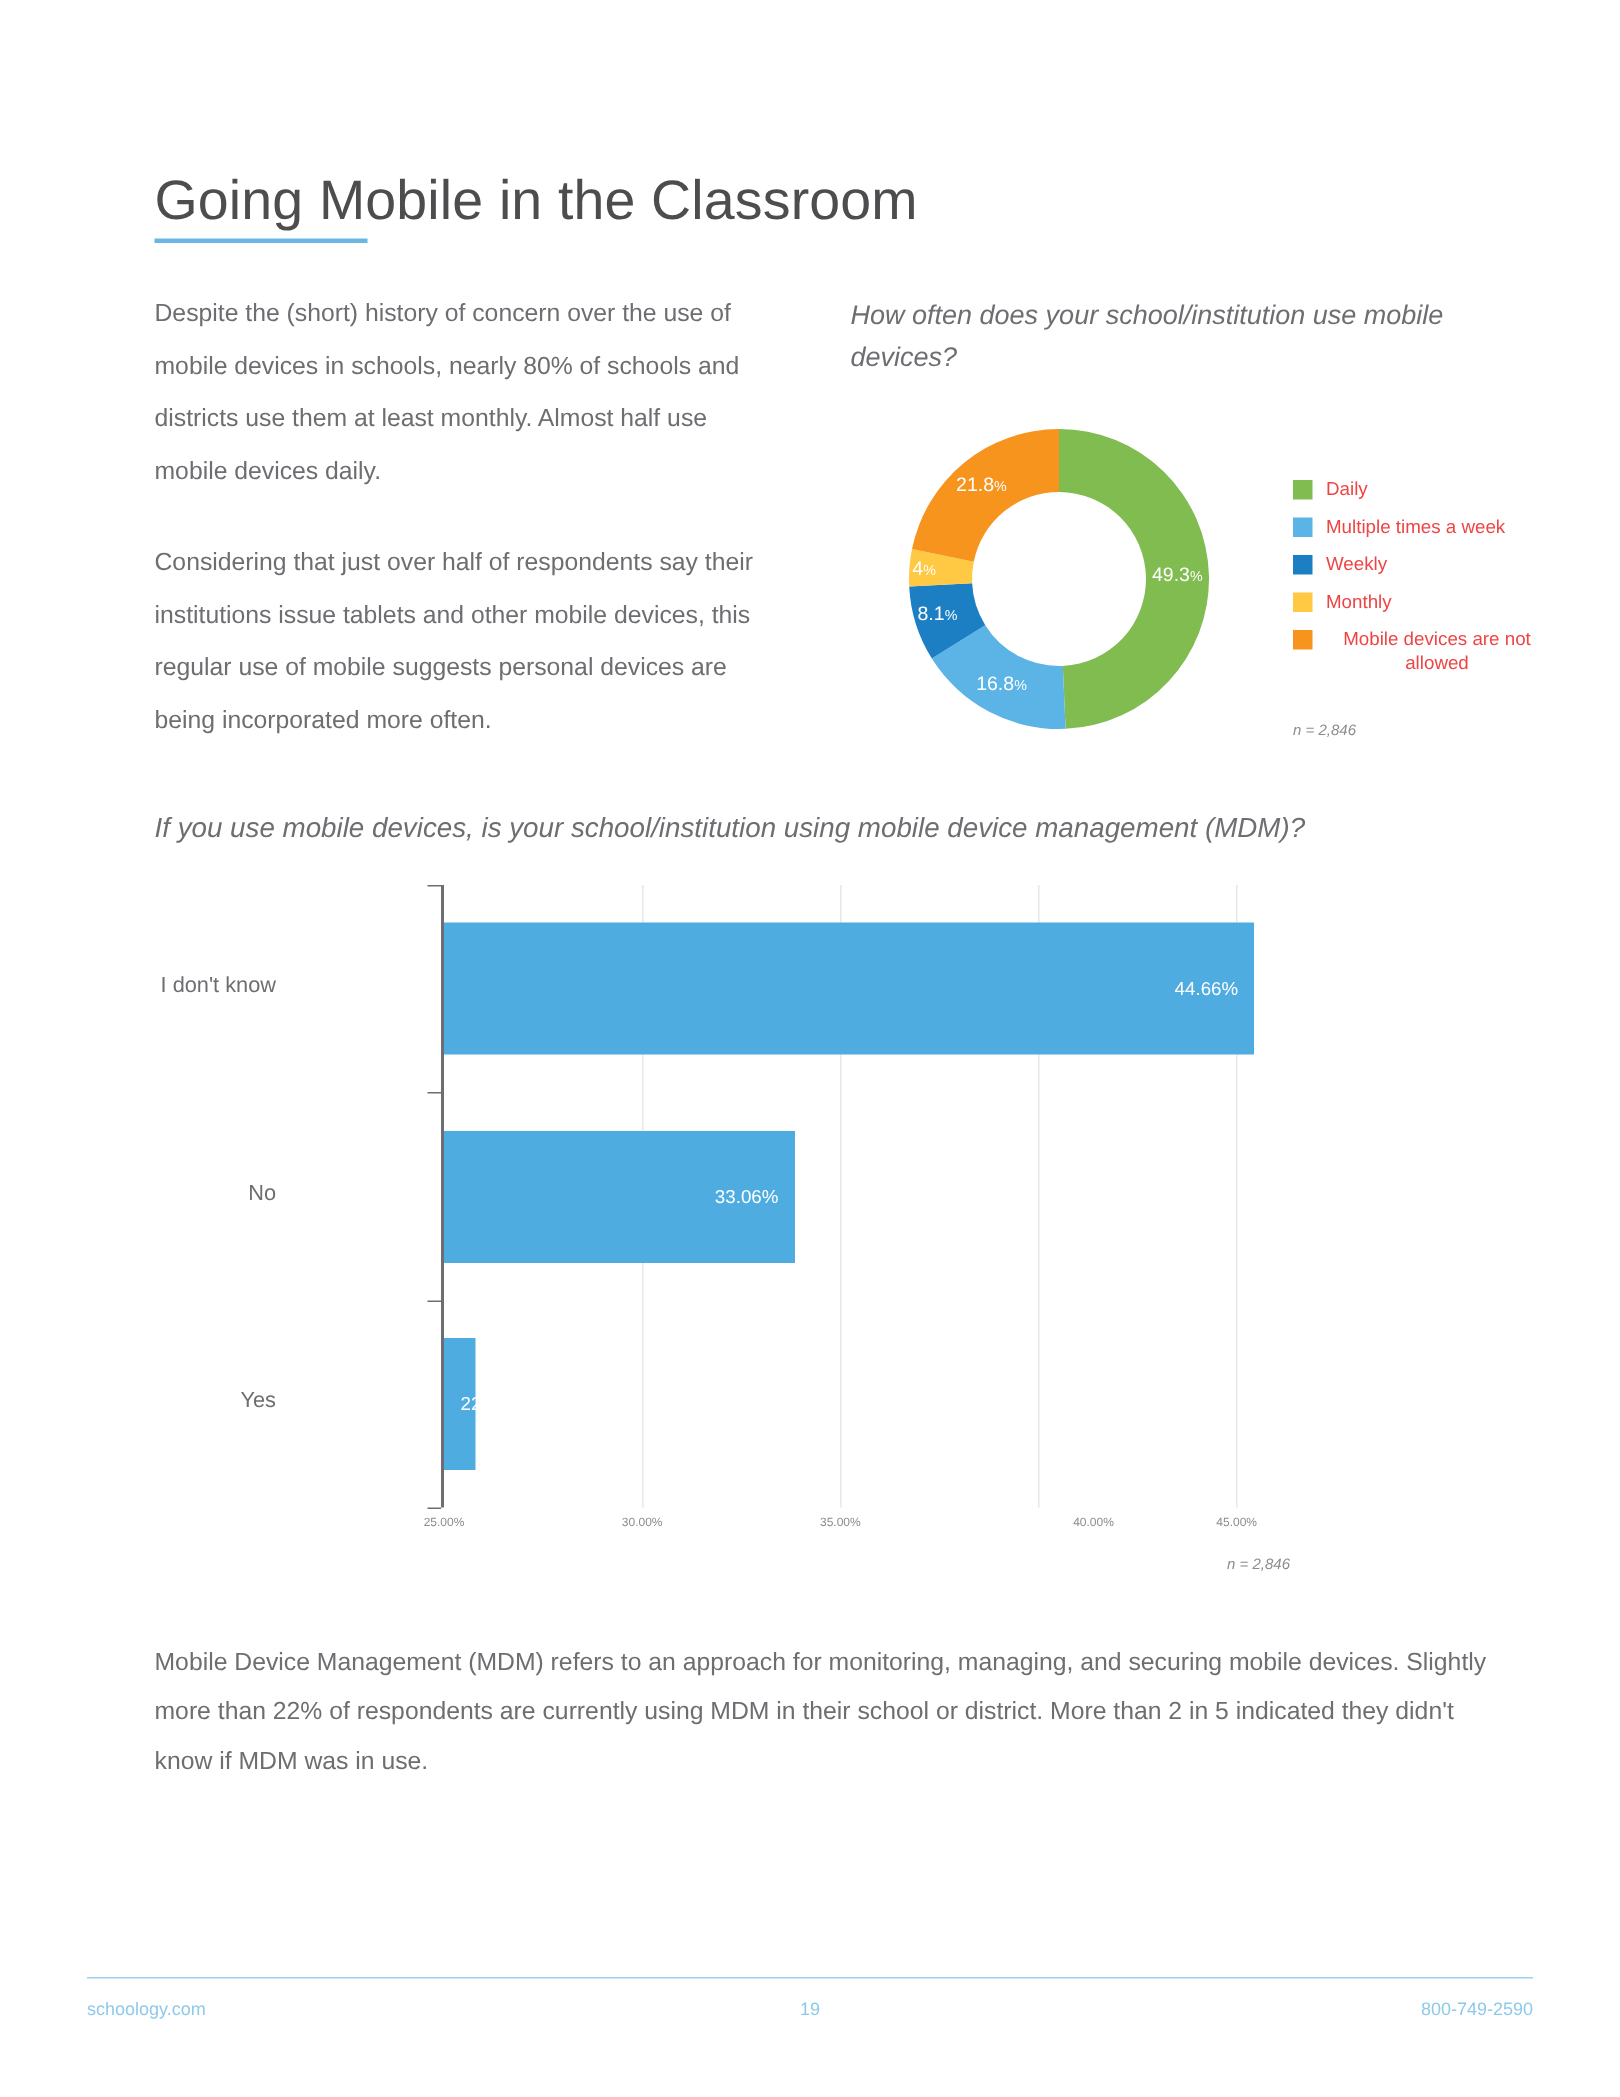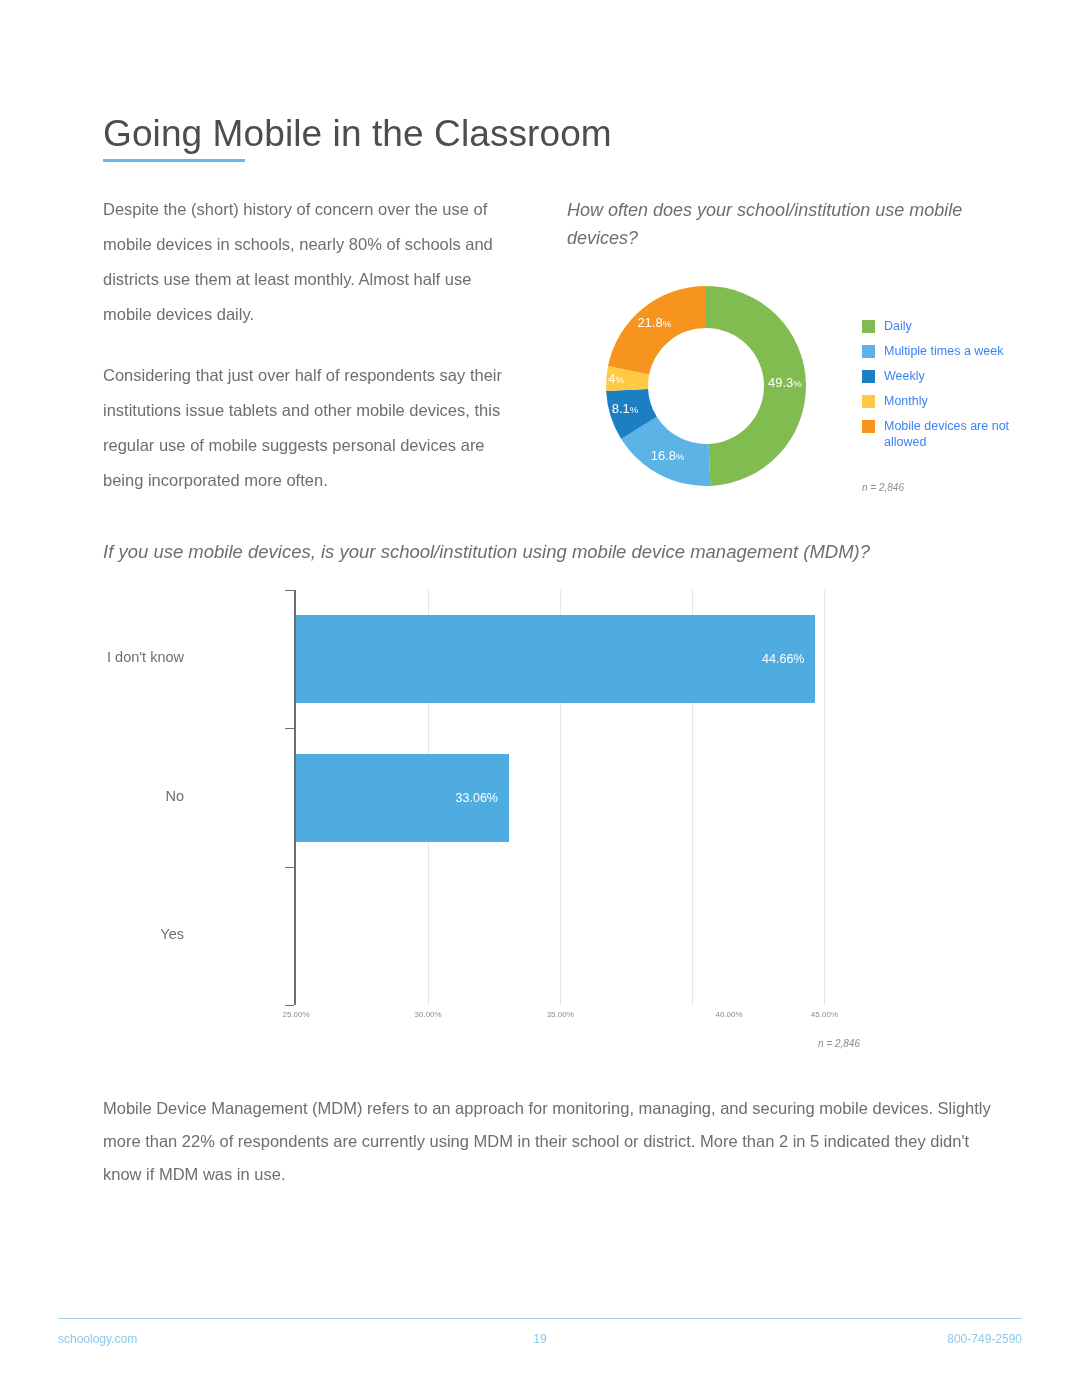--- a/index.html
+++ b/index.html
@@ -96,21 +96,22 @@
   .legend-swatch {
     width: 13px;
     height: 13px;
     flex: 0 0 13px;
     margin-top: 2px;
     margin-right: 9px;
   }
   .legend-text {
     font-size: 12.5px;
     line-height: 16px;
-    color: #3b82f6;
+    color: #ef4444;
+    text-align: center;
   }
   .n-note {
     position: absolute;
     font-style: italic;
     font-size: 10px;
     color: #8c8c8e;
     white-space: nowrap;
   }
   .n-note-donut { left: 862px; top: 482px; }
   .n-note-bar { left: 818px; top: 1038px; }
@@ -163,20 +164,21 @@
     color: #6d6e71;
     white-space: nowrap;
     text-align: left;
   }
   .bar {
     position: absolute;
     left: 110px;
     background: #4eace0;
     display: flex;
     align-items: center;
+    padding-left: 21px;
   }
   .bar-value {
     position: absolute;
     right: 11px;
     color: #ffffff;
     font-size: 12.5px;
     white-space: nowrap;
   }
   .bar-value.inside-left {
     right: auto;

